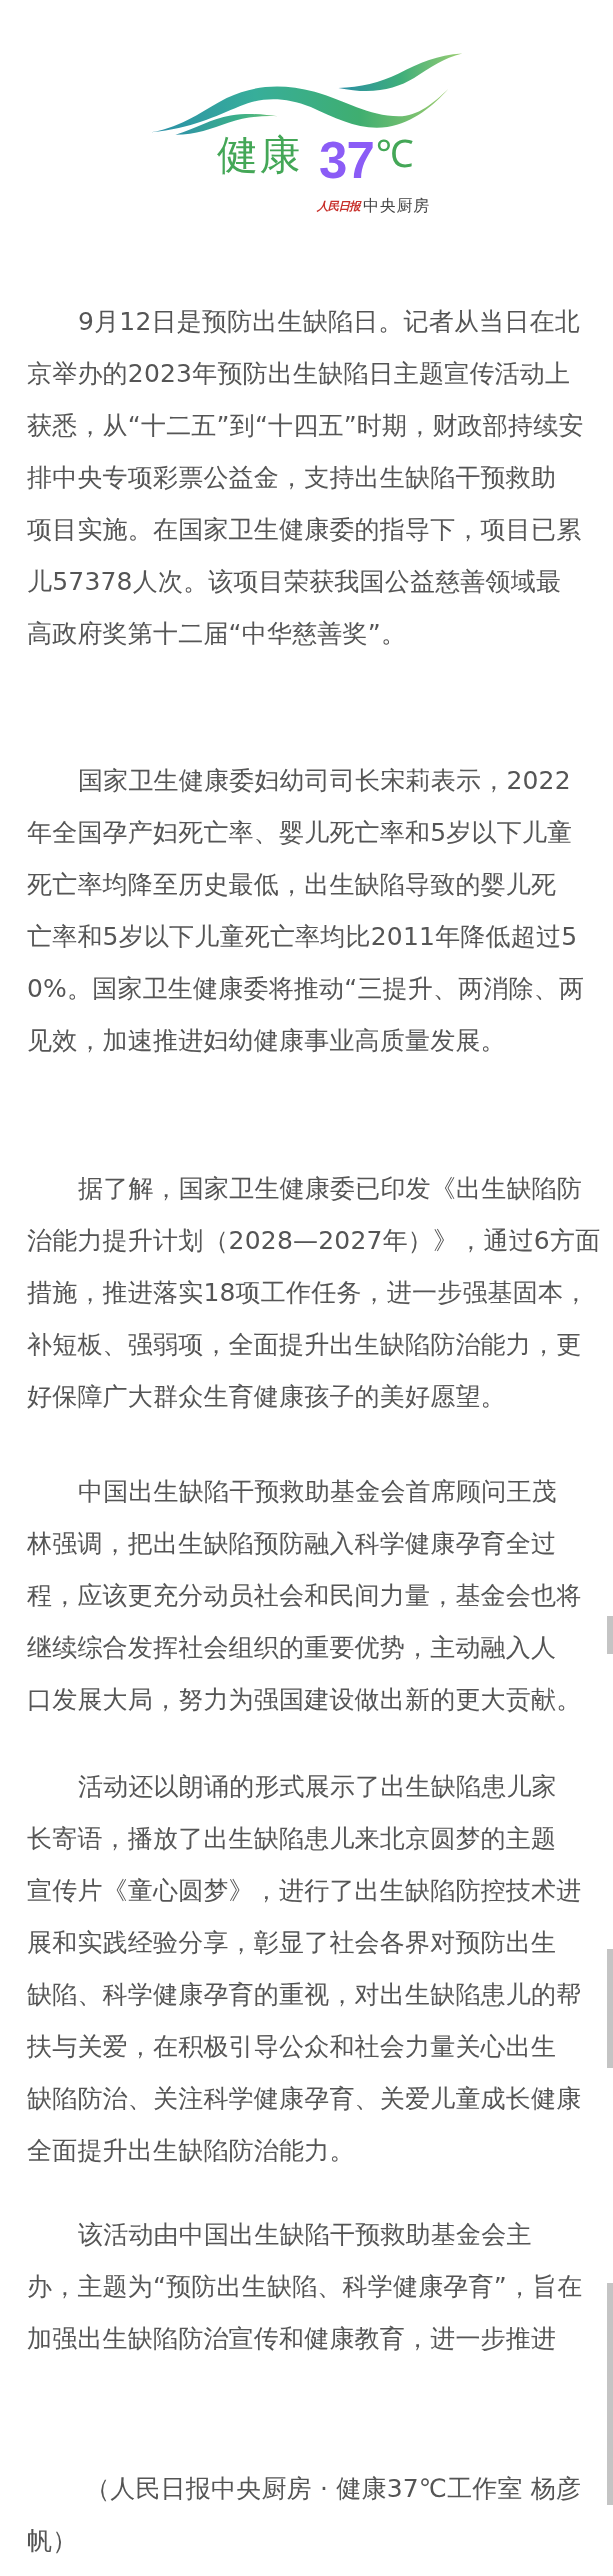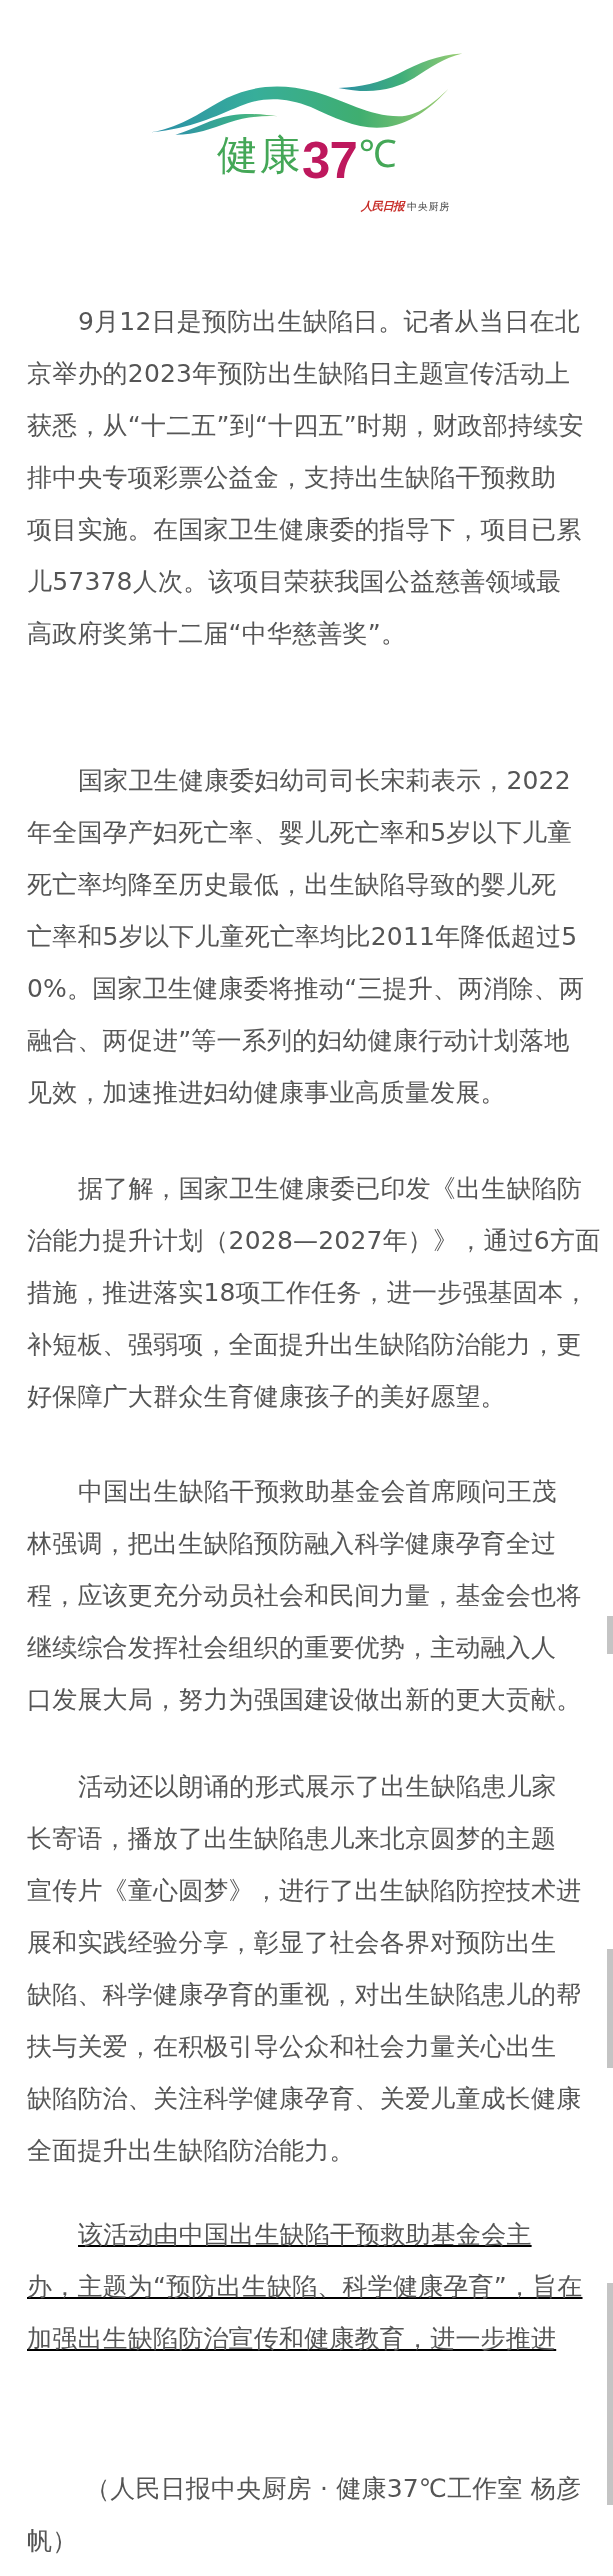--- a/index.html
+++ b/index.html
@@ -43,53 +43,52 @@
       letter-spacing: 1.5px;
       line-height: 1;
       color: #44a757;
       -webkit-text-stroke: 0px;
     }
     .logo-title .num {
       font-family: "Liberation Sans", sans-serif;
       font-weight: bold;
       font-size: 51px;
       line-height: 1;
-      margin-left: 0;
-      color: #be185d;
+      margin-left: 17px;
+      color: #8b5cf6;
       letter-spacing: -0.8px;
     }
     .logo-title .unit {
       font-family: "Liberation Sans", sans-serif;
       font-size: 38px;
       line-height: 1;
       color: #44a757;
       margin-left: 1.5px;
       font-weight: normal;
     }
     .logo-sub {
       position: absolute;
       left: 317px;
       top: 199px;
       height: 15.3px;
       display: flex;
       align-items: center;
       white-space: nowrap;
-      margin-left: 44px;
     }
     .logo-sub .brand {
       font-family: "DejaVu Serif", serif;
       font-style: italic;
       font-weight: bold;
       font-size: 11.5px;
       color: #c8302b;
       letter-spacing: -0.8px;
     }
     .logo-sub .desk {
       font-family: "DejaVu Sans", sans-serif;
-      font-size: 10px;
+      font-size: 16px;
       color: #444;
       margin-left: 3.1px;
       letter-spacing: 0.8px;
     }
 
     .article {
       position: absolute;
       left: 27px;
       top: 0;
       width: 568px;
@@ -190,21 +189,20 @@
     <span class="line">儿57378人次。该项目荣获我国公益慈善领域最</span>
     <span class="line">高政府奖第十二届“中华慈善奖”。</span>
   </div>
 
   <div class="para" style="top:755px;">
     <span class="line first">国家卫生健康委妇幼司司长宋莉表示，2022</span>
     <span class="line">年全国孕产妇死亡率、婴儿死亡率和5岁以下儿童</span>
     <span class="line">死亡率均降至历史最低，出生缺陷导致的婴儿死</span>
     <span class="line">亡率和5岁以下儿童死亡率均比2011年降低超过5</span>
     <span class="line">0%。国家卫生健康委将推动“三提升、两消除、两</span>
-    <span class="line">融合、两促进”等一系列的妇幼健康行动计划落地</span>
     <span class="line">见效，加速推进妇幼健康事业高质量发展。</span>
   </div>
 
   <div class="para" style="top:1163px;">
     <span class="line first">据了解，国家卫生健康委已印发《出生缺陷防</span>
     <span class="line">治能力提升计划（2028—2027年）》，通过6方面</span>
     <span class="line">措施，推进落实18项工作任务，进一步强基固本，</span>
     <span class="line">补短板、强弱项，全面提升出生缺陷防治能力，更</span>
     <span class="line">好保障广大群众生育健康孩子的美好愿望。</span>
   </div>
@@ -221,21 +219,21 @@
     <span class="line first">活动还以朗诵的形式展示了出生缺陷患儿家</span>
     <span class="line">长寄语，播放了出生缺陷患儿来北京圆梦的主题</span>
     <span class="line">宣传片《童心圆梦》，进行了出生缺陷防控技术进</span>
     <span class="line">展和实践经验分享，彰显了社会各界对预防出生</span>
     <span class="line">缺陷、科学健康孕育的重视，对出生缺陷患儿的帮</span>
     <span class="line">扶与关爱，在积极引导公众和社会力量关心出生</span>
     <span class="line">缺陷防治、关注科学健康孕育、关爱儿童成长健康</span>
     <span class="line">全面提升出生缺陷防治能力。</span>
   </div>
 
-  <div class="para" style="top:2209px;text-decoration:underline;">
+  <div class="para" style="top:2209px;">
     <span class="line first">该活动由中国出生缺陷干预救助基金会主</span>
     <span class="line">办，主题为“预防出生缺陷、科学健康孕育”，旨在</span>
     <span class="line">加强出生缺陷防治宣传和健康教育，进一步推进</span>
   </div>
 
   <div class="para" style="top:2463px;">
     <span class="line first wide">（人民日报中央厨房 · 健康37℃工作室 杨彦</span>
     <span class="line">帆）</span>
   </div>
 

